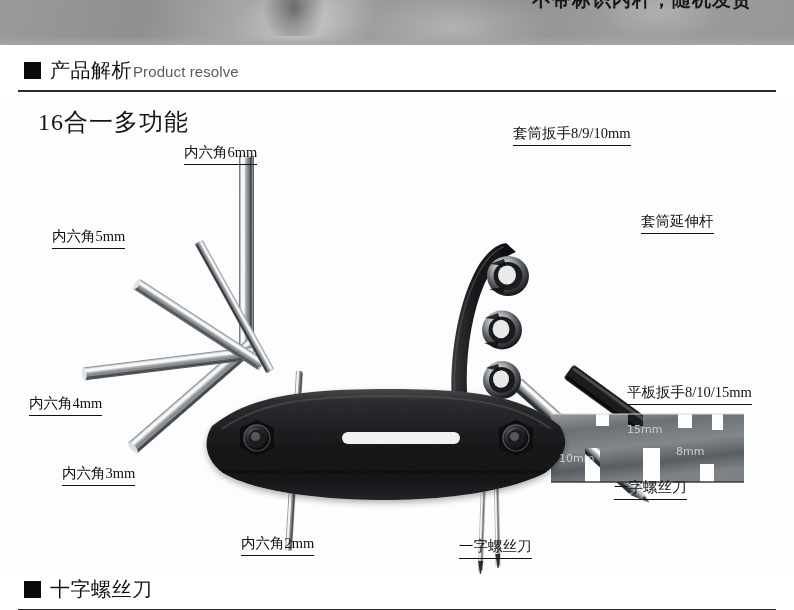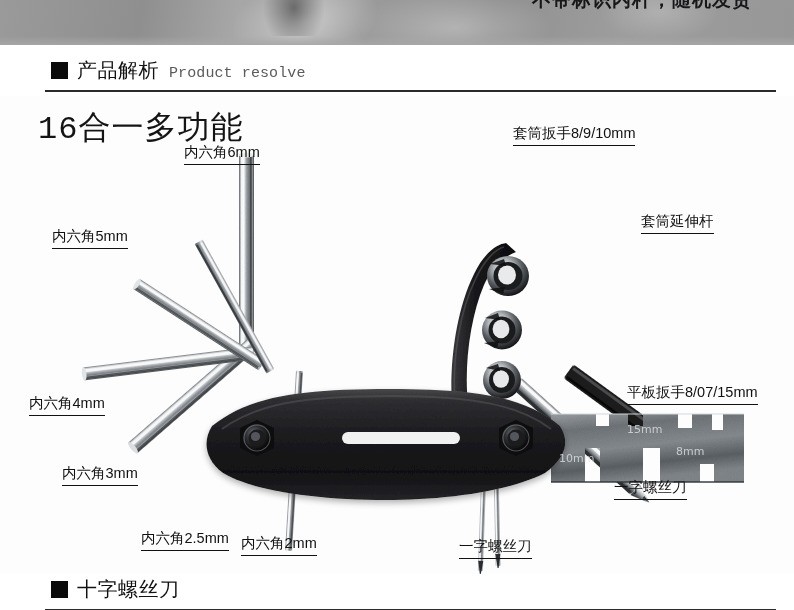--- a/index.html
+++ b/index.html
@@ -40,56 +40,56 @@
     font-size:19px; font-weight:bold; color:#17171a;
     letter-spacing:1px; white-space:nowrap;
     font-family:"DejaVu Sans","Liberation Sans",sans-serif;
   }
   .banner-fadebot {
     position:absolute; left:0; bottom:0; width:794px; height:9px;
     background:linear-gradient(to bottom,rgba(150,150,150,0),rgba(168,168,168,.85));
   }
 
   
-  .sec-head { position:absolute; left:0; width:794px;padding-left:27px; }
+  .sec-head { position:absolute; left:0; width:794px; }
   .sec-head .row { display:flex; align-items:baseline; padding-left:24px; }
   .sec-head .bullet {
     width:17px; height:17px; background:#0a0a0a; flex:0 0 auto;
     margin-right:9px; position:relative; top:2px;
   }
   .sec-head .cn {
     font-size:20px; color:#111; letter-spacing:.5px; font-weight:500;
     font-family:"DejaVu Sans","Liberation Sans",sans-serif;
   }
   .sec-head .en {
-    font-size:15px; color:#5b5b5b; margin-left:10px; letter-spacing:.1px;font-family:Liberation Mono, monospace;
+    font-size:15px; color:#5b5b5b; margin-left:1px; letter-spacing:.1px;
   }
   .sec-head .rule {
     margin:6px 18px 0 18px; height:2px; background:#2a2a2a;
   }
   #sec-resolve { top:57px; }
   #sec-info    { top:576px; }
 
   
   .stage {
     position:absolute; left:0; top:96px; width:794px; height:478px;
     background:#fdfdfd;
   }
 
   .bigtitle {
     position:absolute; left:38px; top:10px;
-    font-size:32px; color:#141414; letter-spacing:1px; font-weight:500;
-    font-family:Liberation Mono, monospace;
+    font-size:24px; color:#141414; letter-spacing:1px; font-weight:500;
+    font-family:Liberation Serif, serif;
   }
 
   
   .lbl {
     position:absolute; font-size:14.5px; color:#111; white-space:nowrap;
     padding-bottom:2px; border-bottom:1.4px solid #111; letter-spacing:0;
-    font-family:Liberation Sans, sans-serif;
+    font-family:Liberation Serif, serif;
   }
 
   
   .art { position:absolute; left:0; top:0; width:794px; height:478px; }
 </style>
 </head>
 <body>
 
 <div class="banner">
   <div class="banner-blob1"></div>
@@ -346,24 +346,23 @@
     <g stroke="#1a1a1a" stroke-width="1.1" fill="none" opacity=".0">
       <path d="M245 78 L 245 62"></path>
     </g>
   </svg>
 
   <div class="lbl" style="left:184px;top:47px;">内六角6mm</div>
   <div class="lbl" style="left:513px;top:28px;">套筒扳手8/9/10mm</div>
   <div class="lbl" style="left:52px;top:119px;margin-top:12px;">内六角5mm</div>
   <div class="lbl" style="left:641px;top:116px;">套筒延伸杆</div>
   <div class="lbl" style="left:29px;top:262px;margin-top:36px;">内六角4mm</div>
-  <div class="lbl" style="left:627px;top:287px;">平板扳手8/07/15mm</div>
+  <div class="lbl" style="left:627px;top:287px;">平板扳手8/10/15mm</div>
   <div class="lbl" style="left:62px;top:368px;">内六角3mm</div>
   <div class="lbl" style="left:614px;top:382px;">一字螺丝刀</div>
-  <div class="lbl" style="left:141px;top:433px;">内六角2.5mm</div>
   <div class="lbl" style="left:241px;top:438px;">内六角2mm</div>
   <div class="lbl" style="left:459px;top:441px;text-align:center;">一字螺丝刀</div>
 
 </div>
 
 <div class="sec-head" id="sec-info">
   <div class="row">
     <span class="bullet"></span>
     <span class="cn">十字螺丝刀</span>
   </div>

